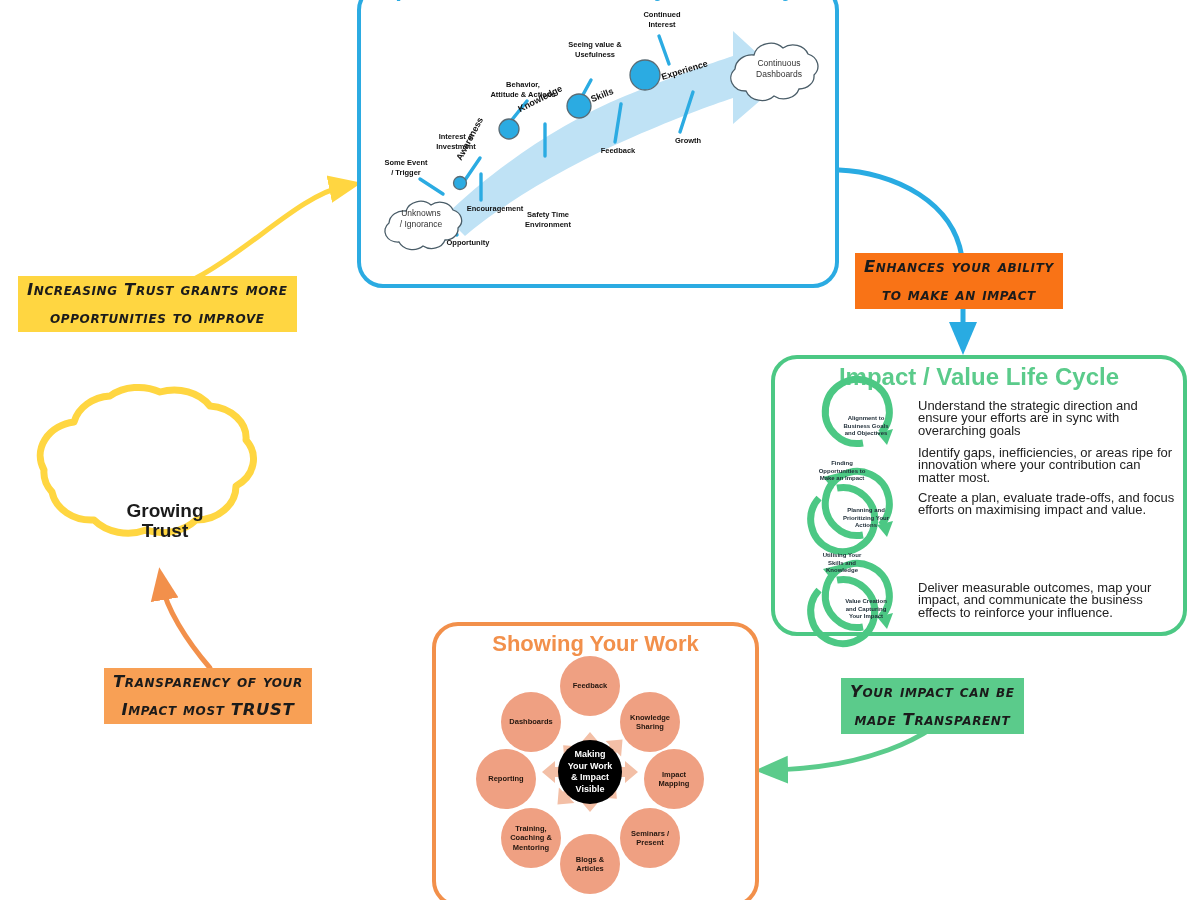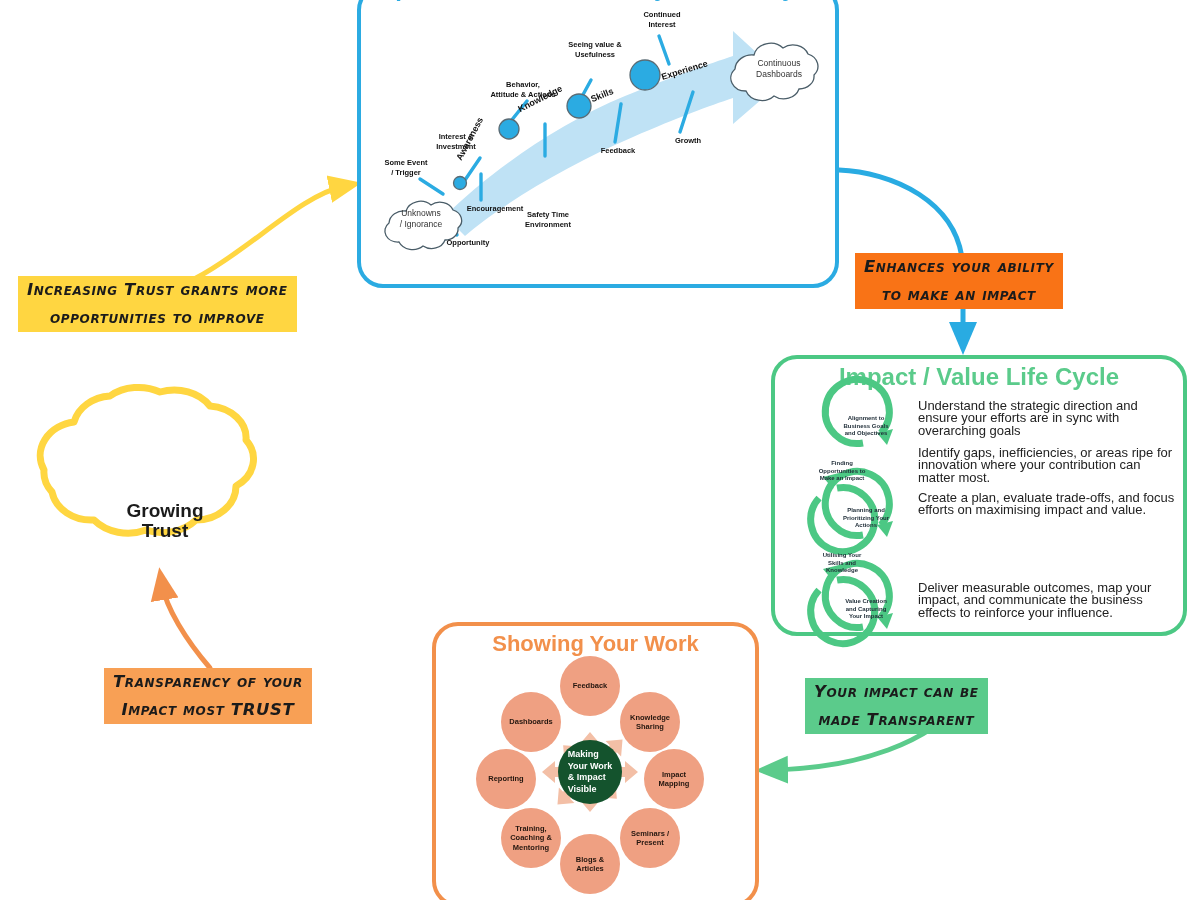--- a/index.html
+++ b/index.html
@@ -28,21 +28,21 @@
       text-align:center;z-index:6;}
   .marker-label span{display:block;padding:1px 9px;}
   .ml-yellow span{background:#FFD641;}
   .ml-blue span{background:#f97316;}
   .ml-green span{background:#5BCB8B;}
   .ml-orange span{background:#F7A košер;}
   .ml-orange span{background:#F8A055;}
 
   #lbl-yellow{left:18px;top:276px;}
   #lbl-blue{left:855px;top:253px;}
-  #lbl-green{left:792px;top:678px;padding-left:13px;}
+  #lbl-green{left:828px;top:678px;padding-left:13px;}
   #lbl-orange{left:104px;top:668px;}
 
   
   .node-lbl{position:absolute;font-size:7.5px;font-weight:bold;color:#111;
             text-align:center;line-height:9.5px;white-space:pre-line;}
   .node-name{position:absolute;font-size:9px;font-weight:bold;color:#111;
              white-space:nowrap;}
   .cloud-lbl{position:absolute;font-size:8.5px;color:#333;text-align:center;
              line-height:11px;white-space:pre-line;}
 
@@ -50,22 +50,22 @@
   .lc-step{position:absolute;width:78px;text-align:center;font-size:6px;
            font-weight:bold;color:#1d2b36;line-height:7.5px;white-space:pre-line;}
   .lc-desc{position:absolute;left:918px;width:262px;font-size:13px;
            color:#222;line-height:12.4px;}
 
   
   .spoke{position:absolute;border-radius:50%;background:#EFA082;
          display:flex;align-items:center;justify-content:center;
          text-align:center;font-size:7.5px;font-weight:bold;color:#24160f;
          line-height:9.5px;white-space:pre-line;}
-  .hub{position:absolute;border-radius:50%;background:#14532d;
-       display:flex;align-items:center;justify-content:center;text-align:left;
+  .hub{position:absolute;border-radius:50%;background:#000000;
+       display:flex;align-items:center;justify-content:center;text-align:center;
        font-size:9px;font-weight:bold;color:#fff;line-height:11.5px;
        white-space:pre-line;z-index:3;}
 </style>
 </head>
 <body>
 
 <div class="stage">
 
   <svg class="layer">
     <defs>

